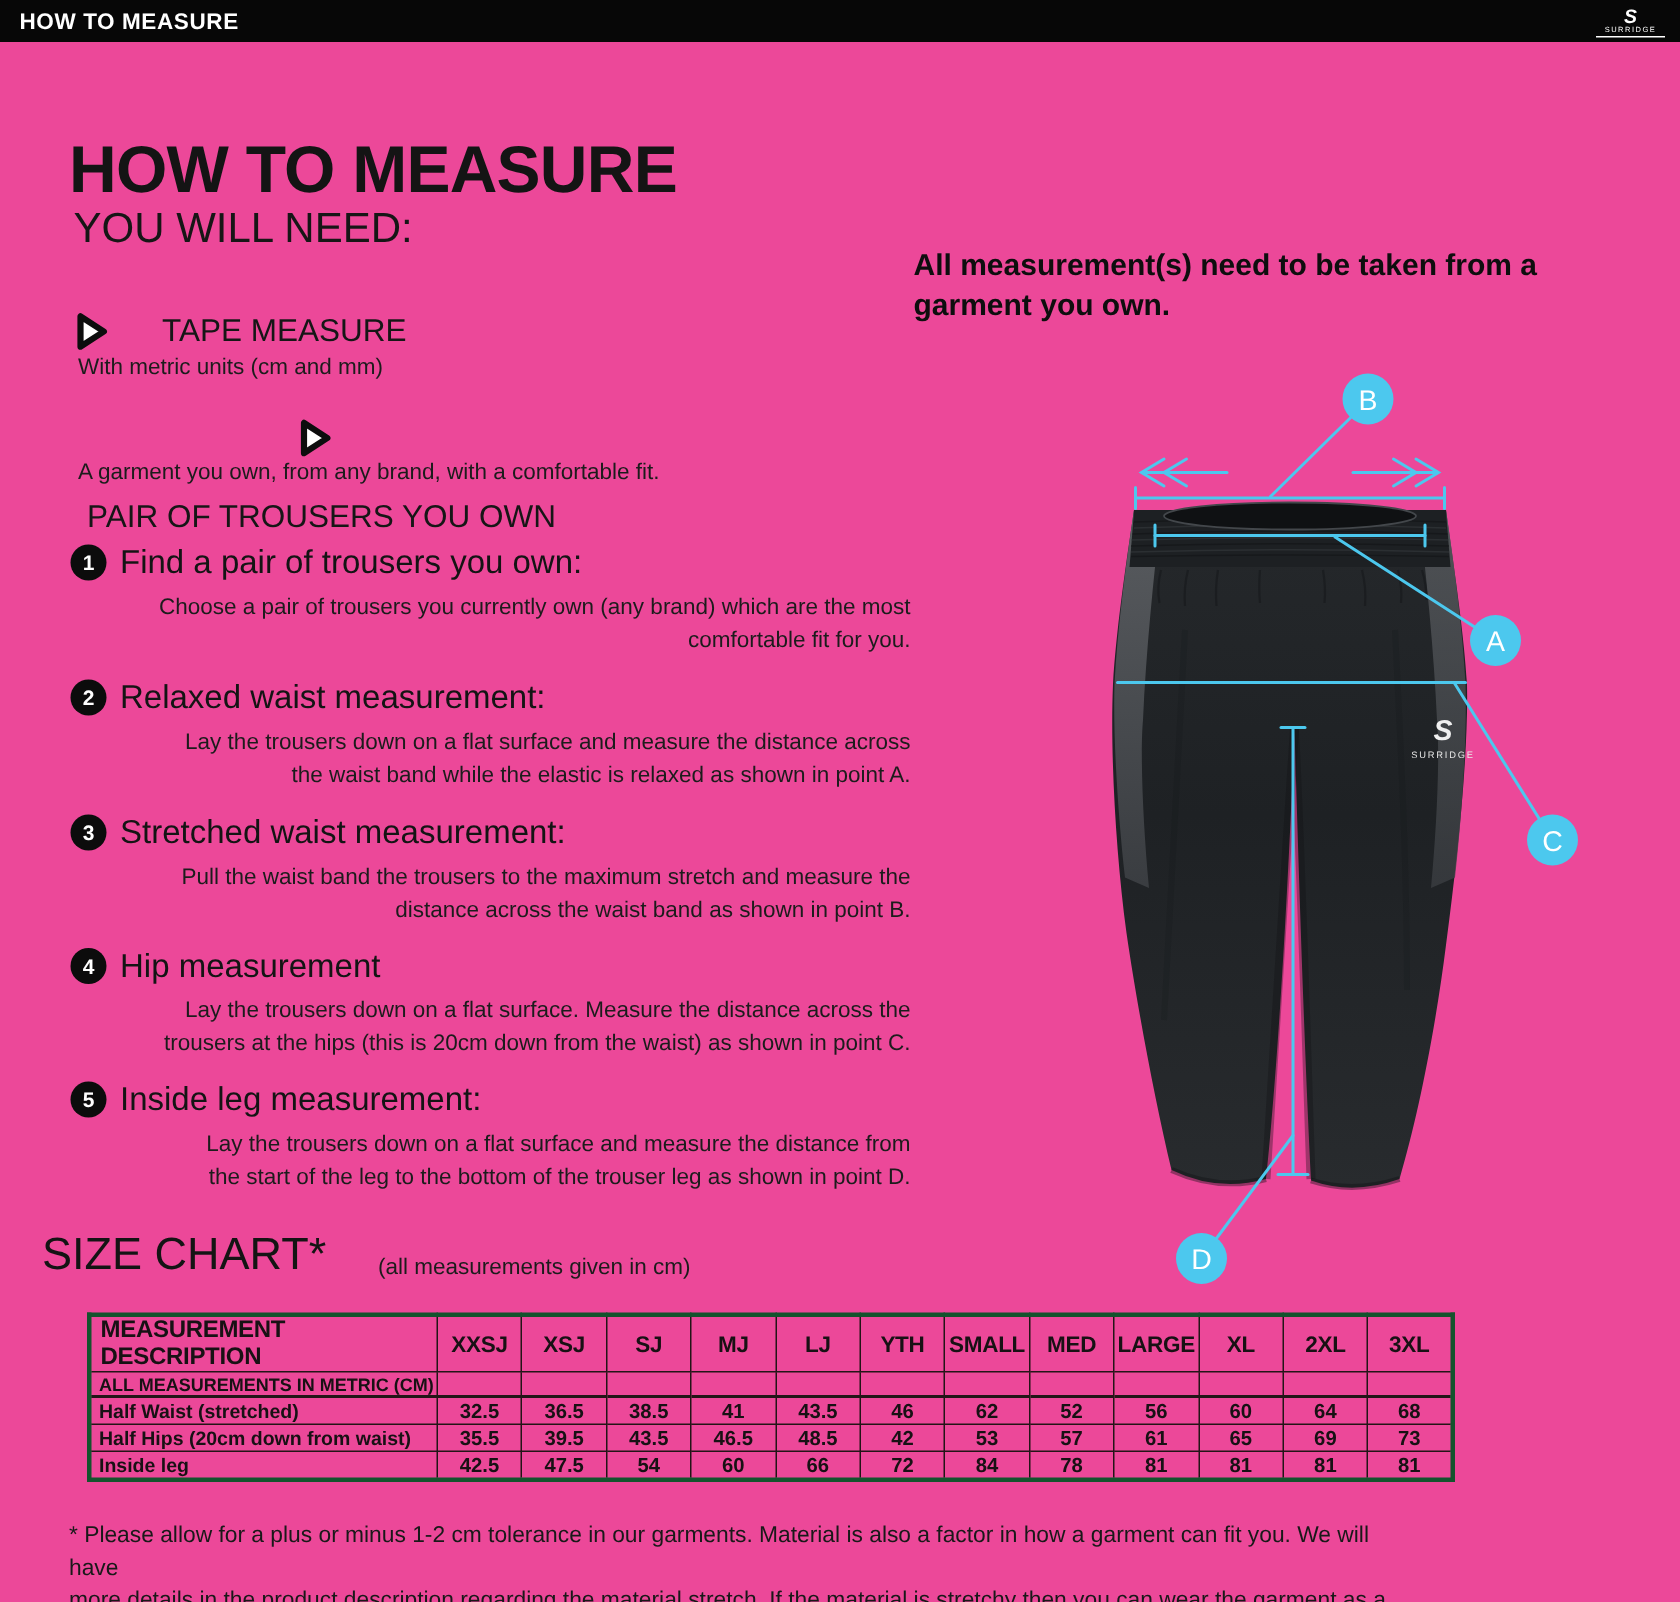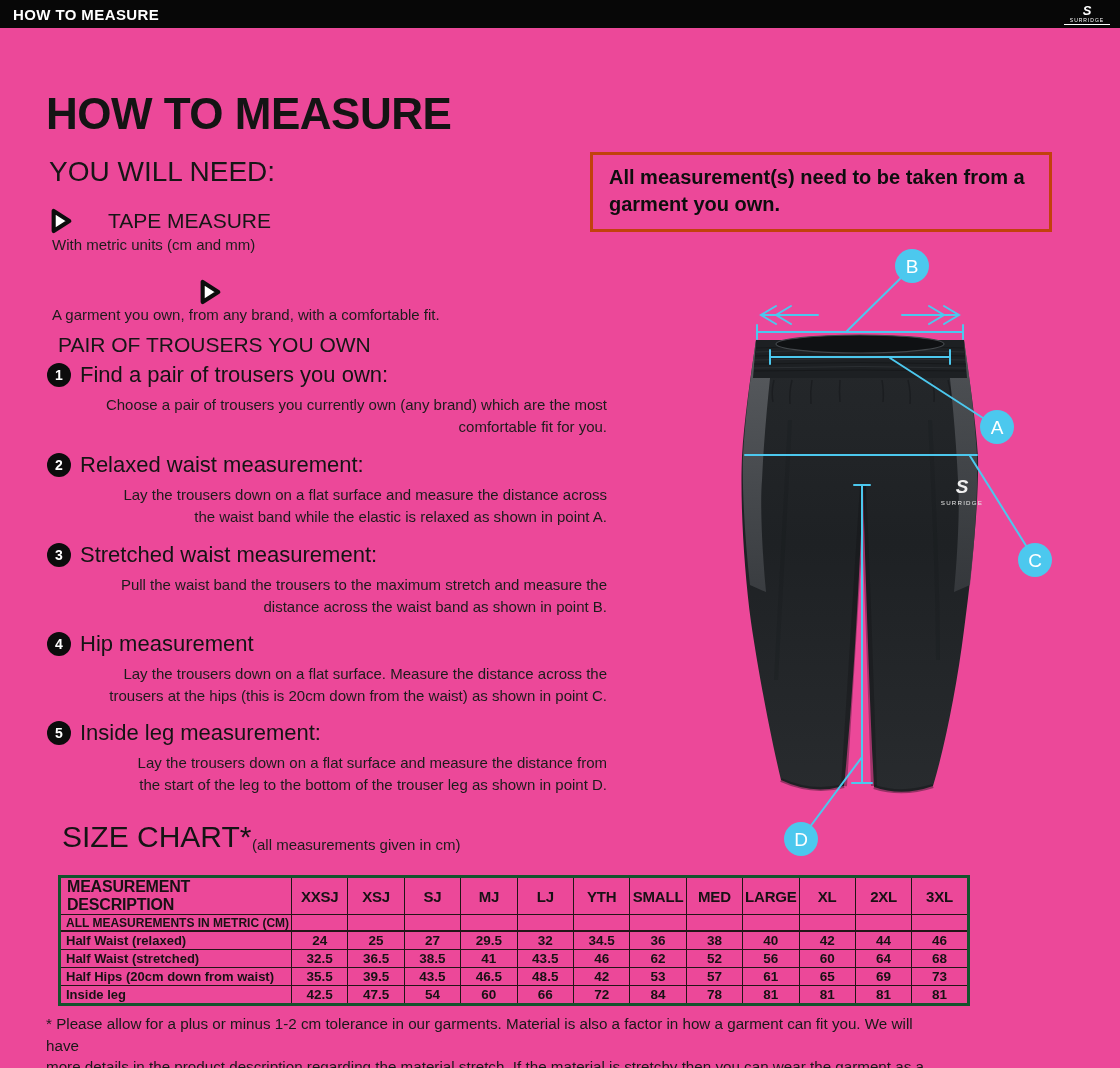--- a/index.html
+++ b/index.html
@@ -11,46 +11,46 @@
           display:flex;align-items:center;}
   .topbar-title{color:#fff;font-size:15px;font-weight:bold;letter-spacing:.4px;margin-left:13px;}
   .topbar-logo{position:absolute;right:6px;top:1px;width:54px;height:26px;display:flex;
                flex-direction:column;align-items:center;justify-content:center;line-height:1;}
   .topbar-logo .mark{color:#fff;font-size:13px;font-weight:bold;font-style:italic;}
   .topbar-logo .brand{color:#fff;font-size:5px;letter-spacing:1px;margin-top:1px;}
   .topbar-logo .rule{width:46px;height:1px;background:#fff;margin-top:1px;}
 
   
   .main-title{position:absolute;left:46px;top:60px;font-size:44px;letter-spacing:-.5px;color:#141414;}
-  .need-heading{position:absolute;left:49px;top:156px;font-size:28px;color:#161616;}
+  .need-heading{position:absolute;left:49px;top:136px;font-size:28px;color:#161616;}
 
   .need-item-row{position:absolute;left:50px;display:flex;align-items:center;gap:28px;}
   .need-item-row .tri{width:22px;height:26px;flex:0 0 auto;}
   .need-item-row .need-title{font-size:21px;color:#161616;margin-left:8px;}
   .need-sub{position:absolute;left:52px;font-size:15px;color:#1c1c1c;}
 
   
   .step{position:absolute;left:47px;width:560px;}
   .step-head{display:flex;align-items:center;}
   .step-num{width:24px;height:24px;border-radius:50%;background:#0c0c0c;color:#fff;
             font-size:14px;font-weight:bold;display:flex;align-items:center;justify-content:center;flex:0 0 auto;}
   .step-title{font-size:22px;color:#141414;margin-left:9px;}
   .step-body{margin:6px 0 0 2px;font-size:15px;line-height:1.45;white-space:pre-line;color:#1c1c1c;text-align:right;}
 
   
   .note-box{position:absolute;left:590px;top:152px;width:462px;height:80px;box-sizing:border-box;
-            border:3px solid #c2410c;}
+            border:3px solid #ec4899;}
   .note-text{margin:9px 0 0 16px;font-size:20px;font-weight:bold;line-height:27px;
              white-space:pre-line;color:#0e0e0e;}
 
   
   .diagram{position:absolute;left:690px;top:240px;width:420px;height:640px;}
 
   
-  .chart-heading{position:absolute;left:62px;top:820px;font-size:30px;color:#141414;}
+  .chart-heading{position:absolute;left:28px;top:820px;font-size:30px;color:#141414;}
   .chart-sub{position:absolute;left:252px;top:836px;font-size:15px;color:#1c1c1c;}
 
   table.size-chart{position:absolute;left:58px;top:875px;width:909px;border-collapse:collapse;
                    table-layout:fixed;border:3px solid #14532d;}
   table.size-chart th, table.size-chart td{border:1px solid #231517;padding:0;color:#181114;}
   table.size-chart th{font-size:15px;font-weight:bold;height:28px;letter-spacing:-.2px;}
   table.size-chart th.desc{text-align:left;padding-left:6px;font-size:16px;}
   table.size-chart td.metric{height:15px;font-size:12px;font-weight:bold;text-align:left;padding-left:5px;}
   table.size-chart tr.metric-row td{border-bottom:2px solid #231517;}
   table.size-chart td.rowlabel{font-size:13px;font-weight:bold;text-align:left;padding-left:5px;height:17px;}
@@ -313,35 +313,20 @@
           <td class="metric"></td>
           <td class="metric"></td>
           <td class="metric"></td>
           <td class="metric"></td>
           <td class="metric"></td>
           <td class="metric"></td>
           <td class="metric"></td>
           <td class="metric"></td>
         </tr>
         <tr>
-          <td class="rowlabel">Half Waist (relaxed)</td>
-          <td class="val">24</td>
-          <td class="val">25</td>
-          <td class="val">27</td>
-          <td class="val">29.5</td>
-          <td class="val">32</td>
-          <td class="val">34.5</td>
-          <td class="val">36</td>
-          <td class="val">38</td>
-          <td class="val">40</td>
-          <td class="val">42</td>
-          <td class="val">44</td>
-          <td class="val">46</td>
-        </tr>
-        <tr>
           <td class="rowlabel">Half Waist (stretched)</td>
           <td class="val">32.5</td>
           <td class="val">36.5</td>
           <td class="val">38.5</td>
           <td class="val">41</td>
           <td class="val">43.5</td>
           <td class="val">46</td>
           <td class="val">62</td>
           <td class="val">52</td>
           <td class="val">56</td>

